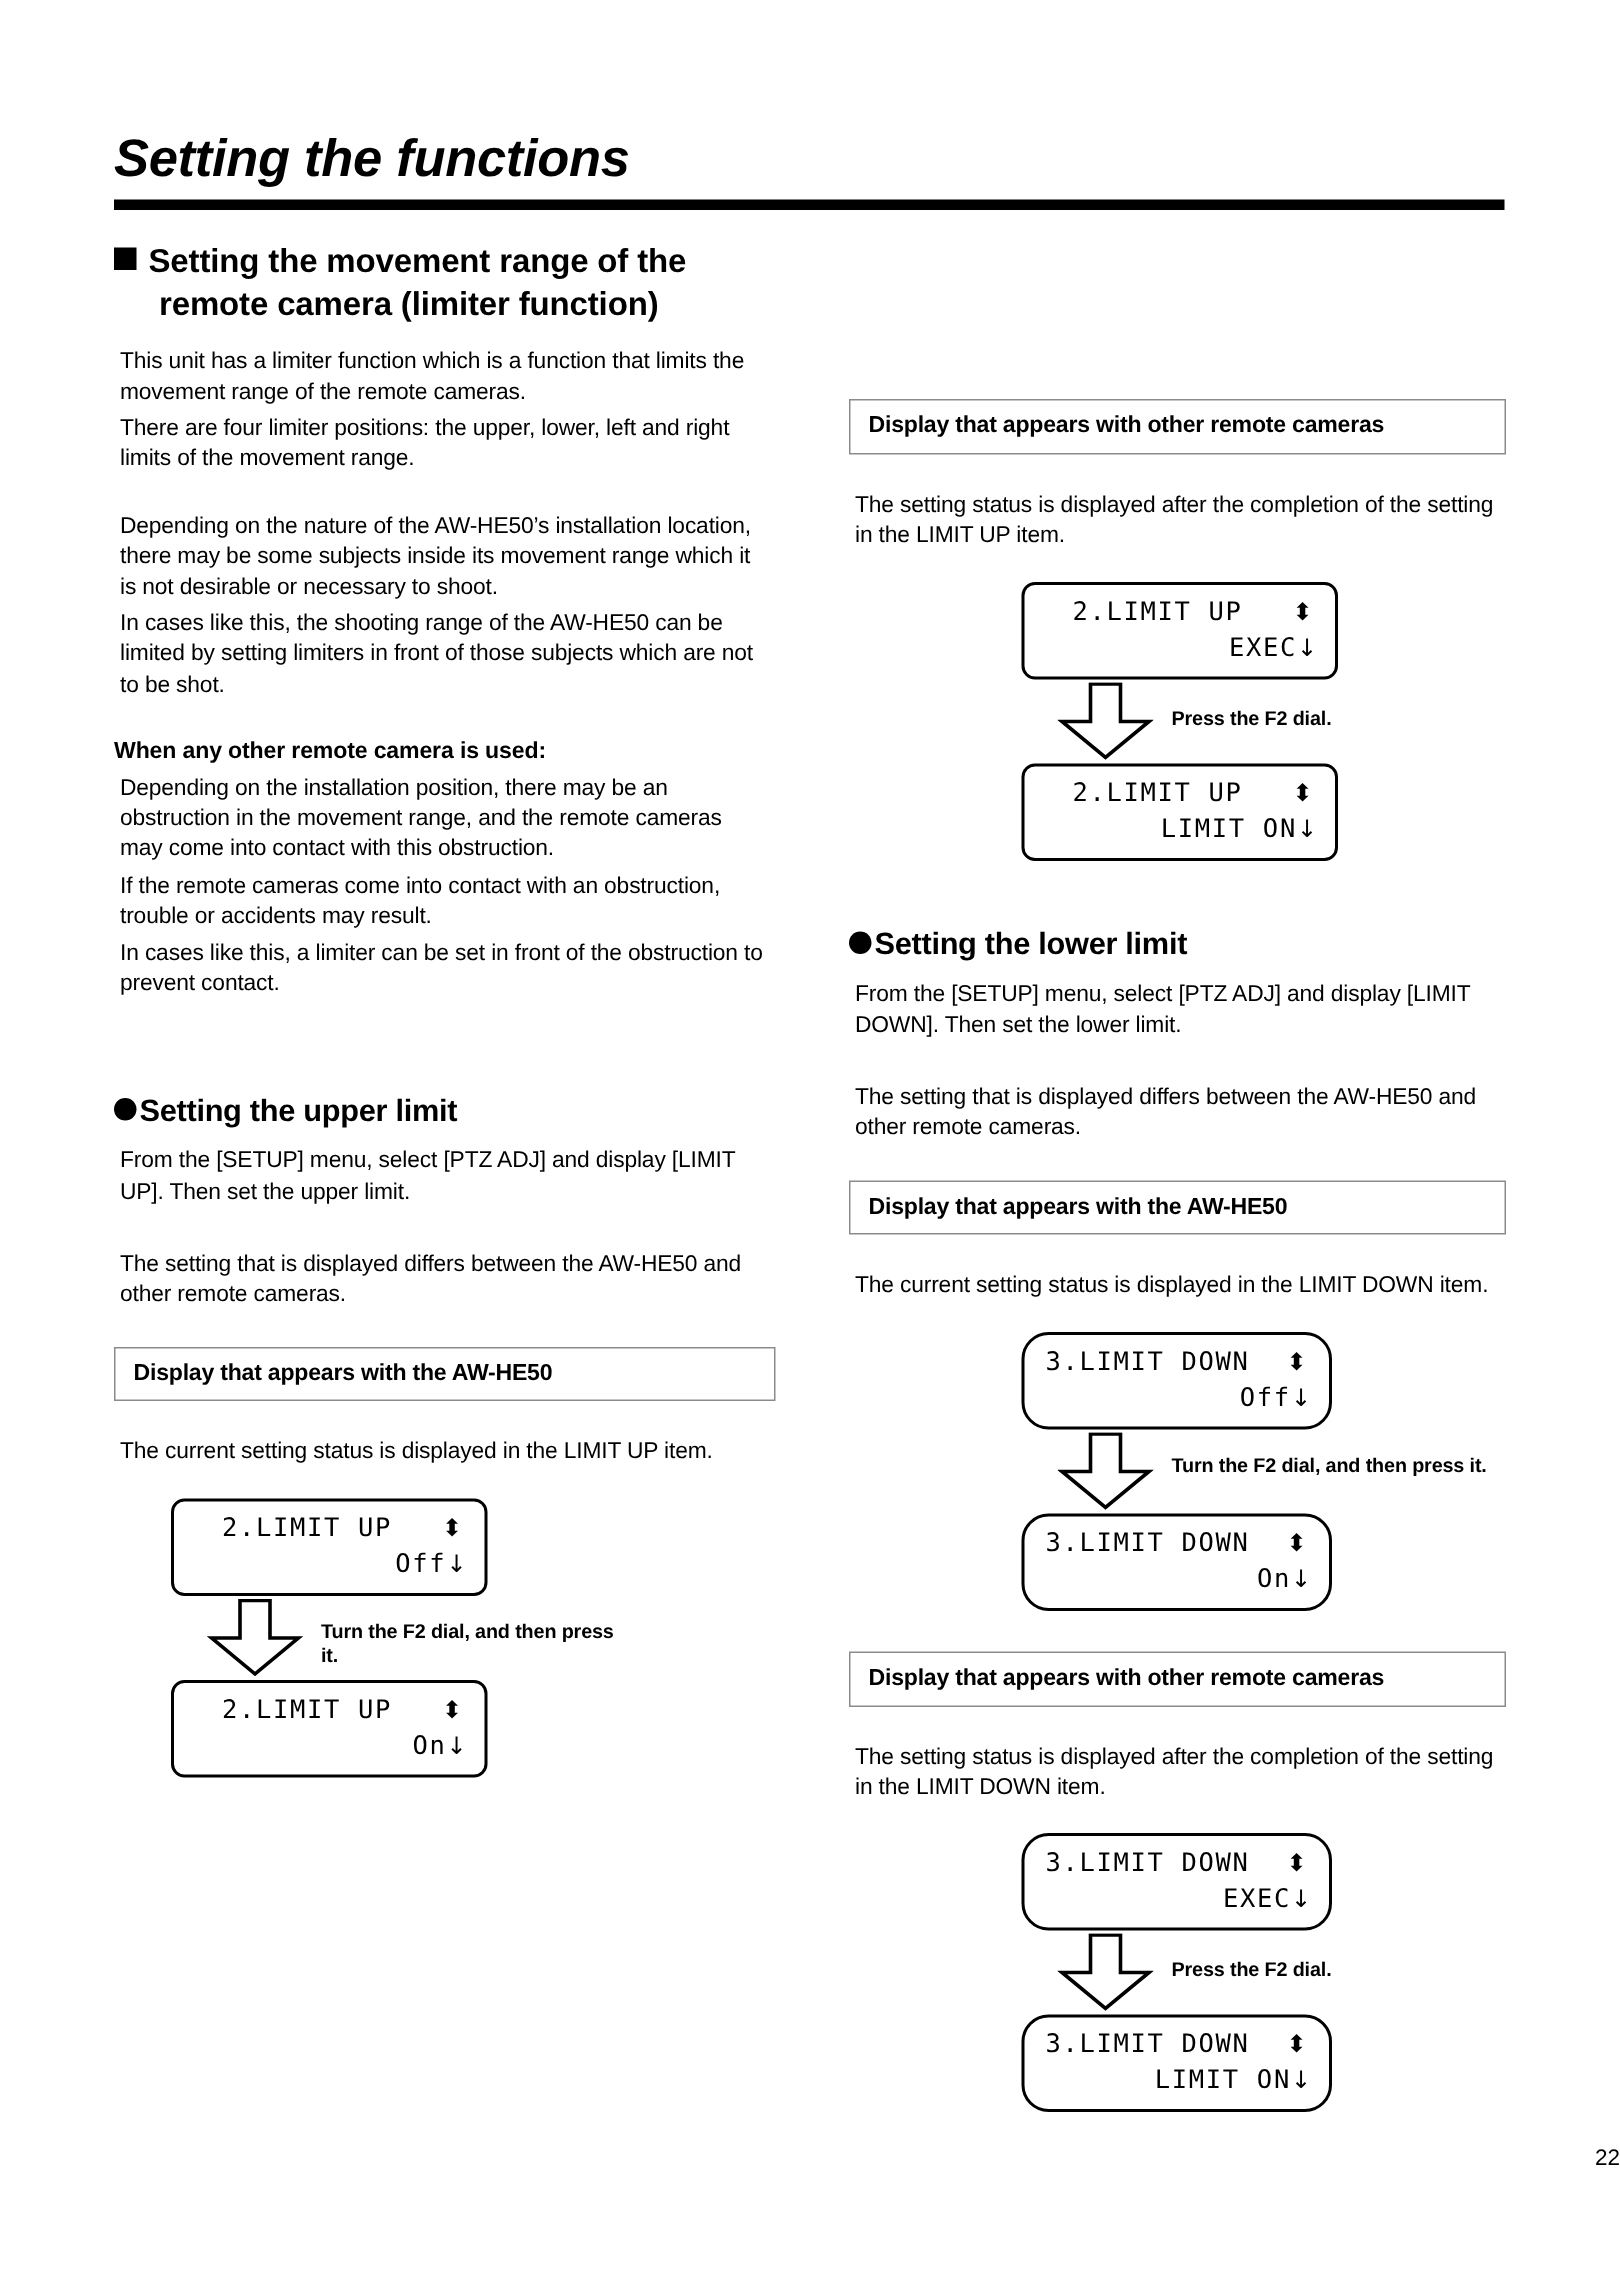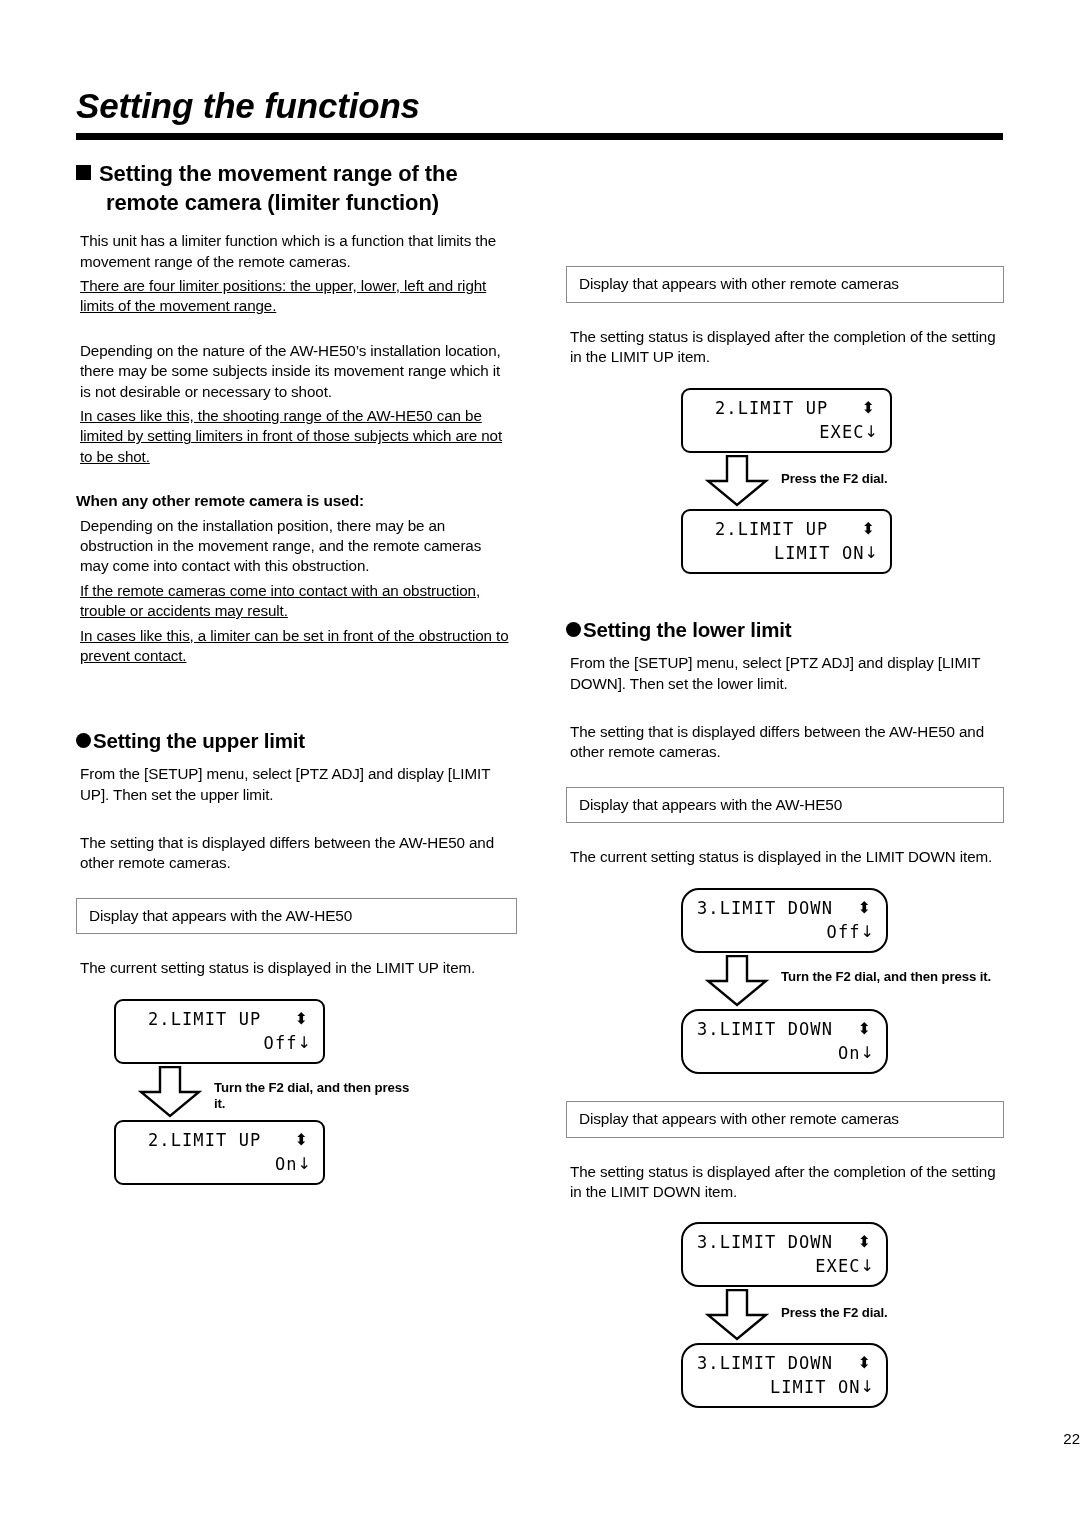--- a/index.html
+++ b/index.html
@@ -92,40 +92,40 @@
     vertical-align: 0px;
   }
 
   
   p.body {
     font-size: 15.2px;
     line-height: 20.4px;
     margin: 4px;
     letter-spacing: -0.1px;
   }
-  p.body + p.body { margin-top: 0; text-decoration: underline; }
+  p.body + p.body { margin-top: 0; }
   .sub-head {
     font-size: 15.4px;
     font-weight: bold;
     line-height: 20.4px;
     margin: 0;
     letter-spacing: -0.1px;
   }
   .gap-s  { height: 16px; }
   .gap-m  { height: 20px; }
   .gap-l  { height: 27px; }
   .gap-xl { height: 58px; }
 
   
   .caption-box {
     border: 1px solid #8b8b8b;
     box-sizing: border-box;
     padding: 8px 0 9px 12px;
     font-size: 15.4px;
-    font-weight: normal;
+    font-weight: bold;
     letter-spacing: -0.15px;
     line-height: 1.15;
   }
 
   
   .lcd {
     box-sizing: border-box;
     border: 2px solid #000;
     border-radius: 9px;
     padding: 6px 12px 7px 14px;

